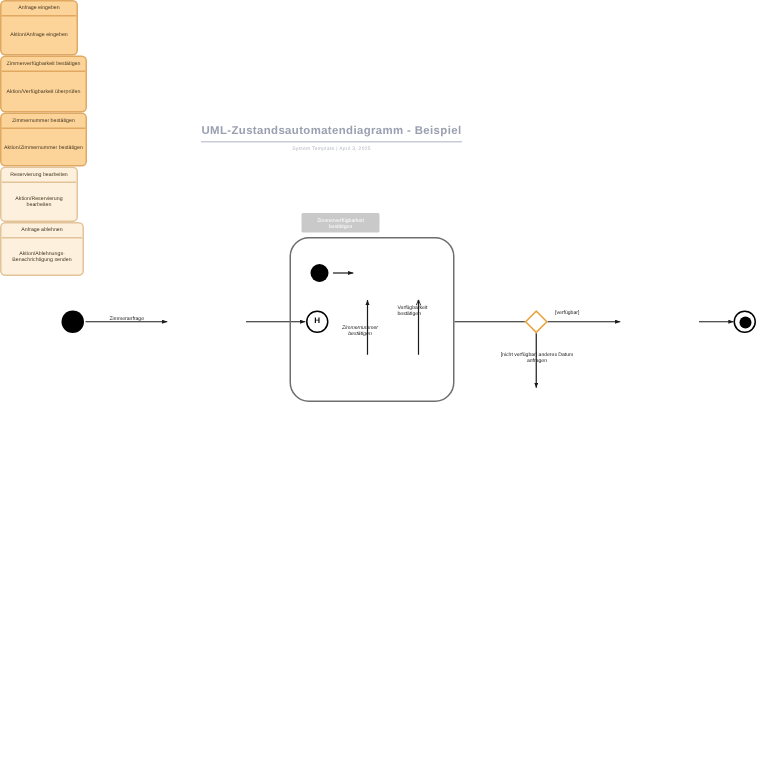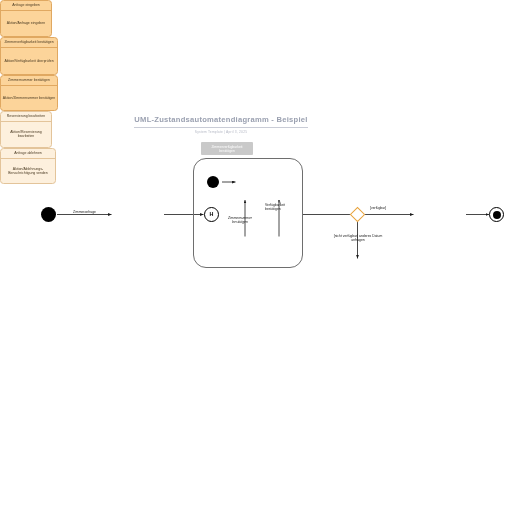--- a/index.html
+++ b/index.html
@@ -19,21 +19,21 @@
     position: absolute;
     left: 0; top: 0;
     width: 516px;
     height: 516px;
   }
 
   
   .header {
     position: absolute;
     left: 0;
-    top: 108px;
+    top: 76px;
     width: 442px;
     text-align: center;
   }
   .header-title {
     font-size: 7.6px;
     letter-spacing: 0.25px;
     color: #9aa0b0;
     font-weight: bold;
     white-space: nowrap;
     padding-bottom: 2.5px;

